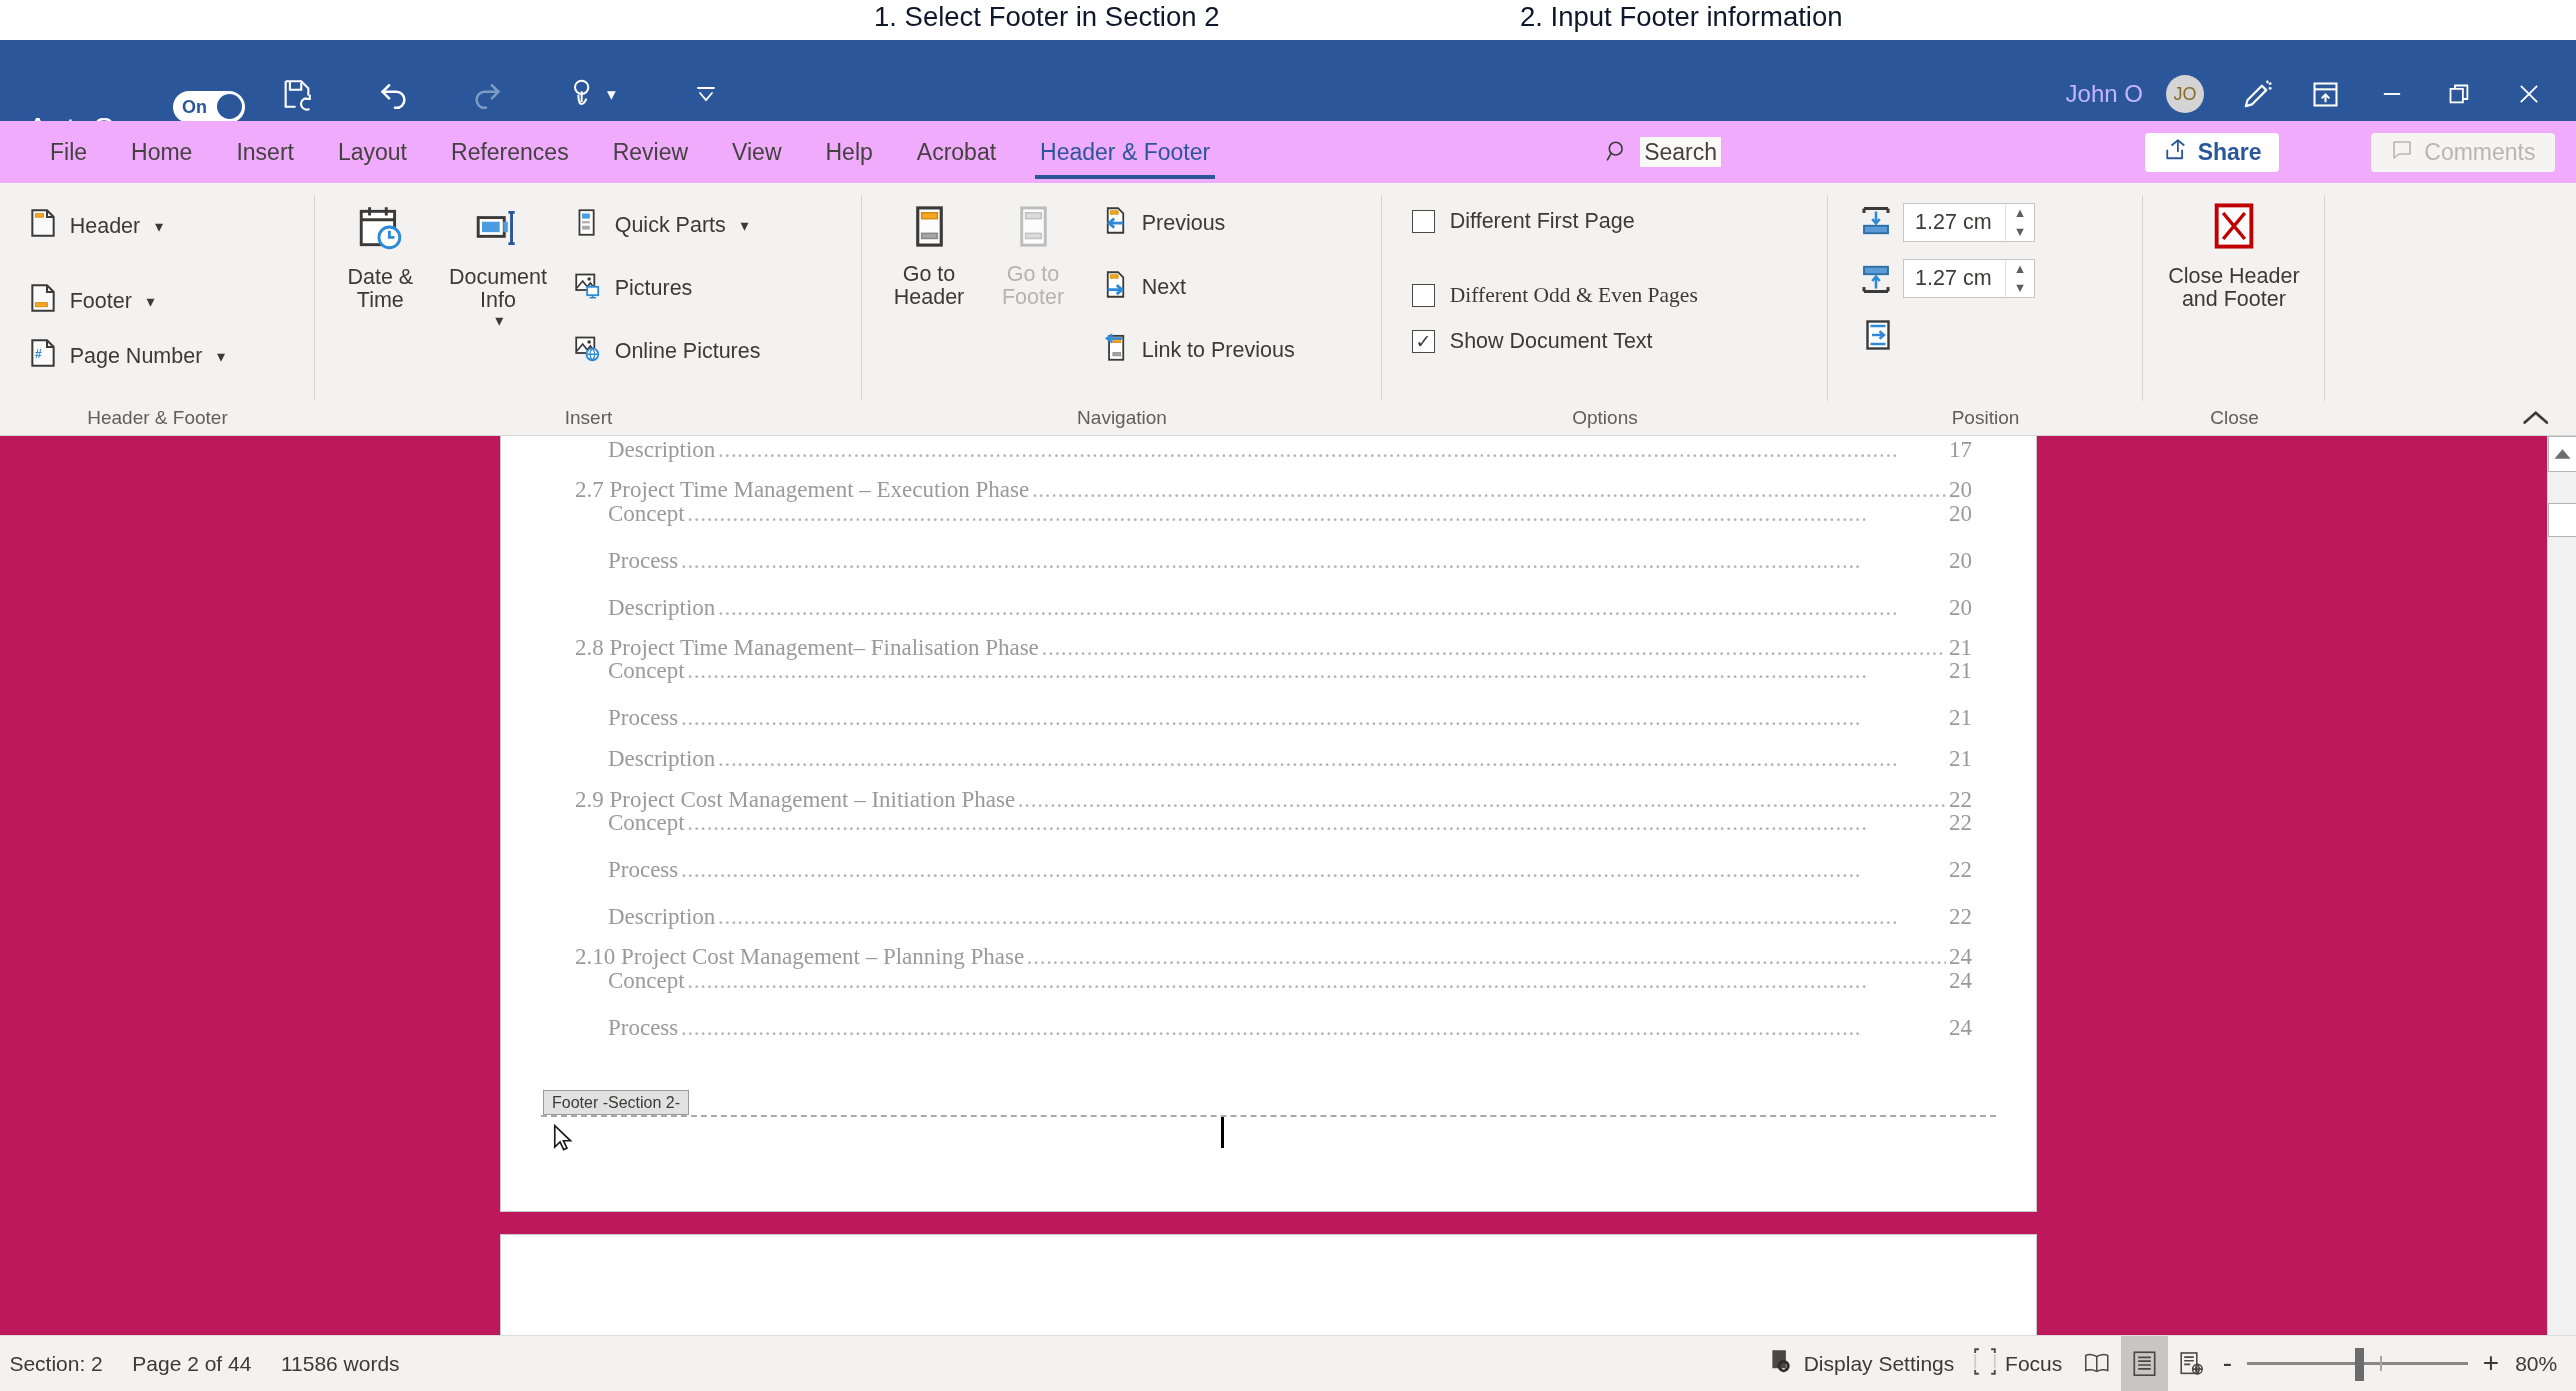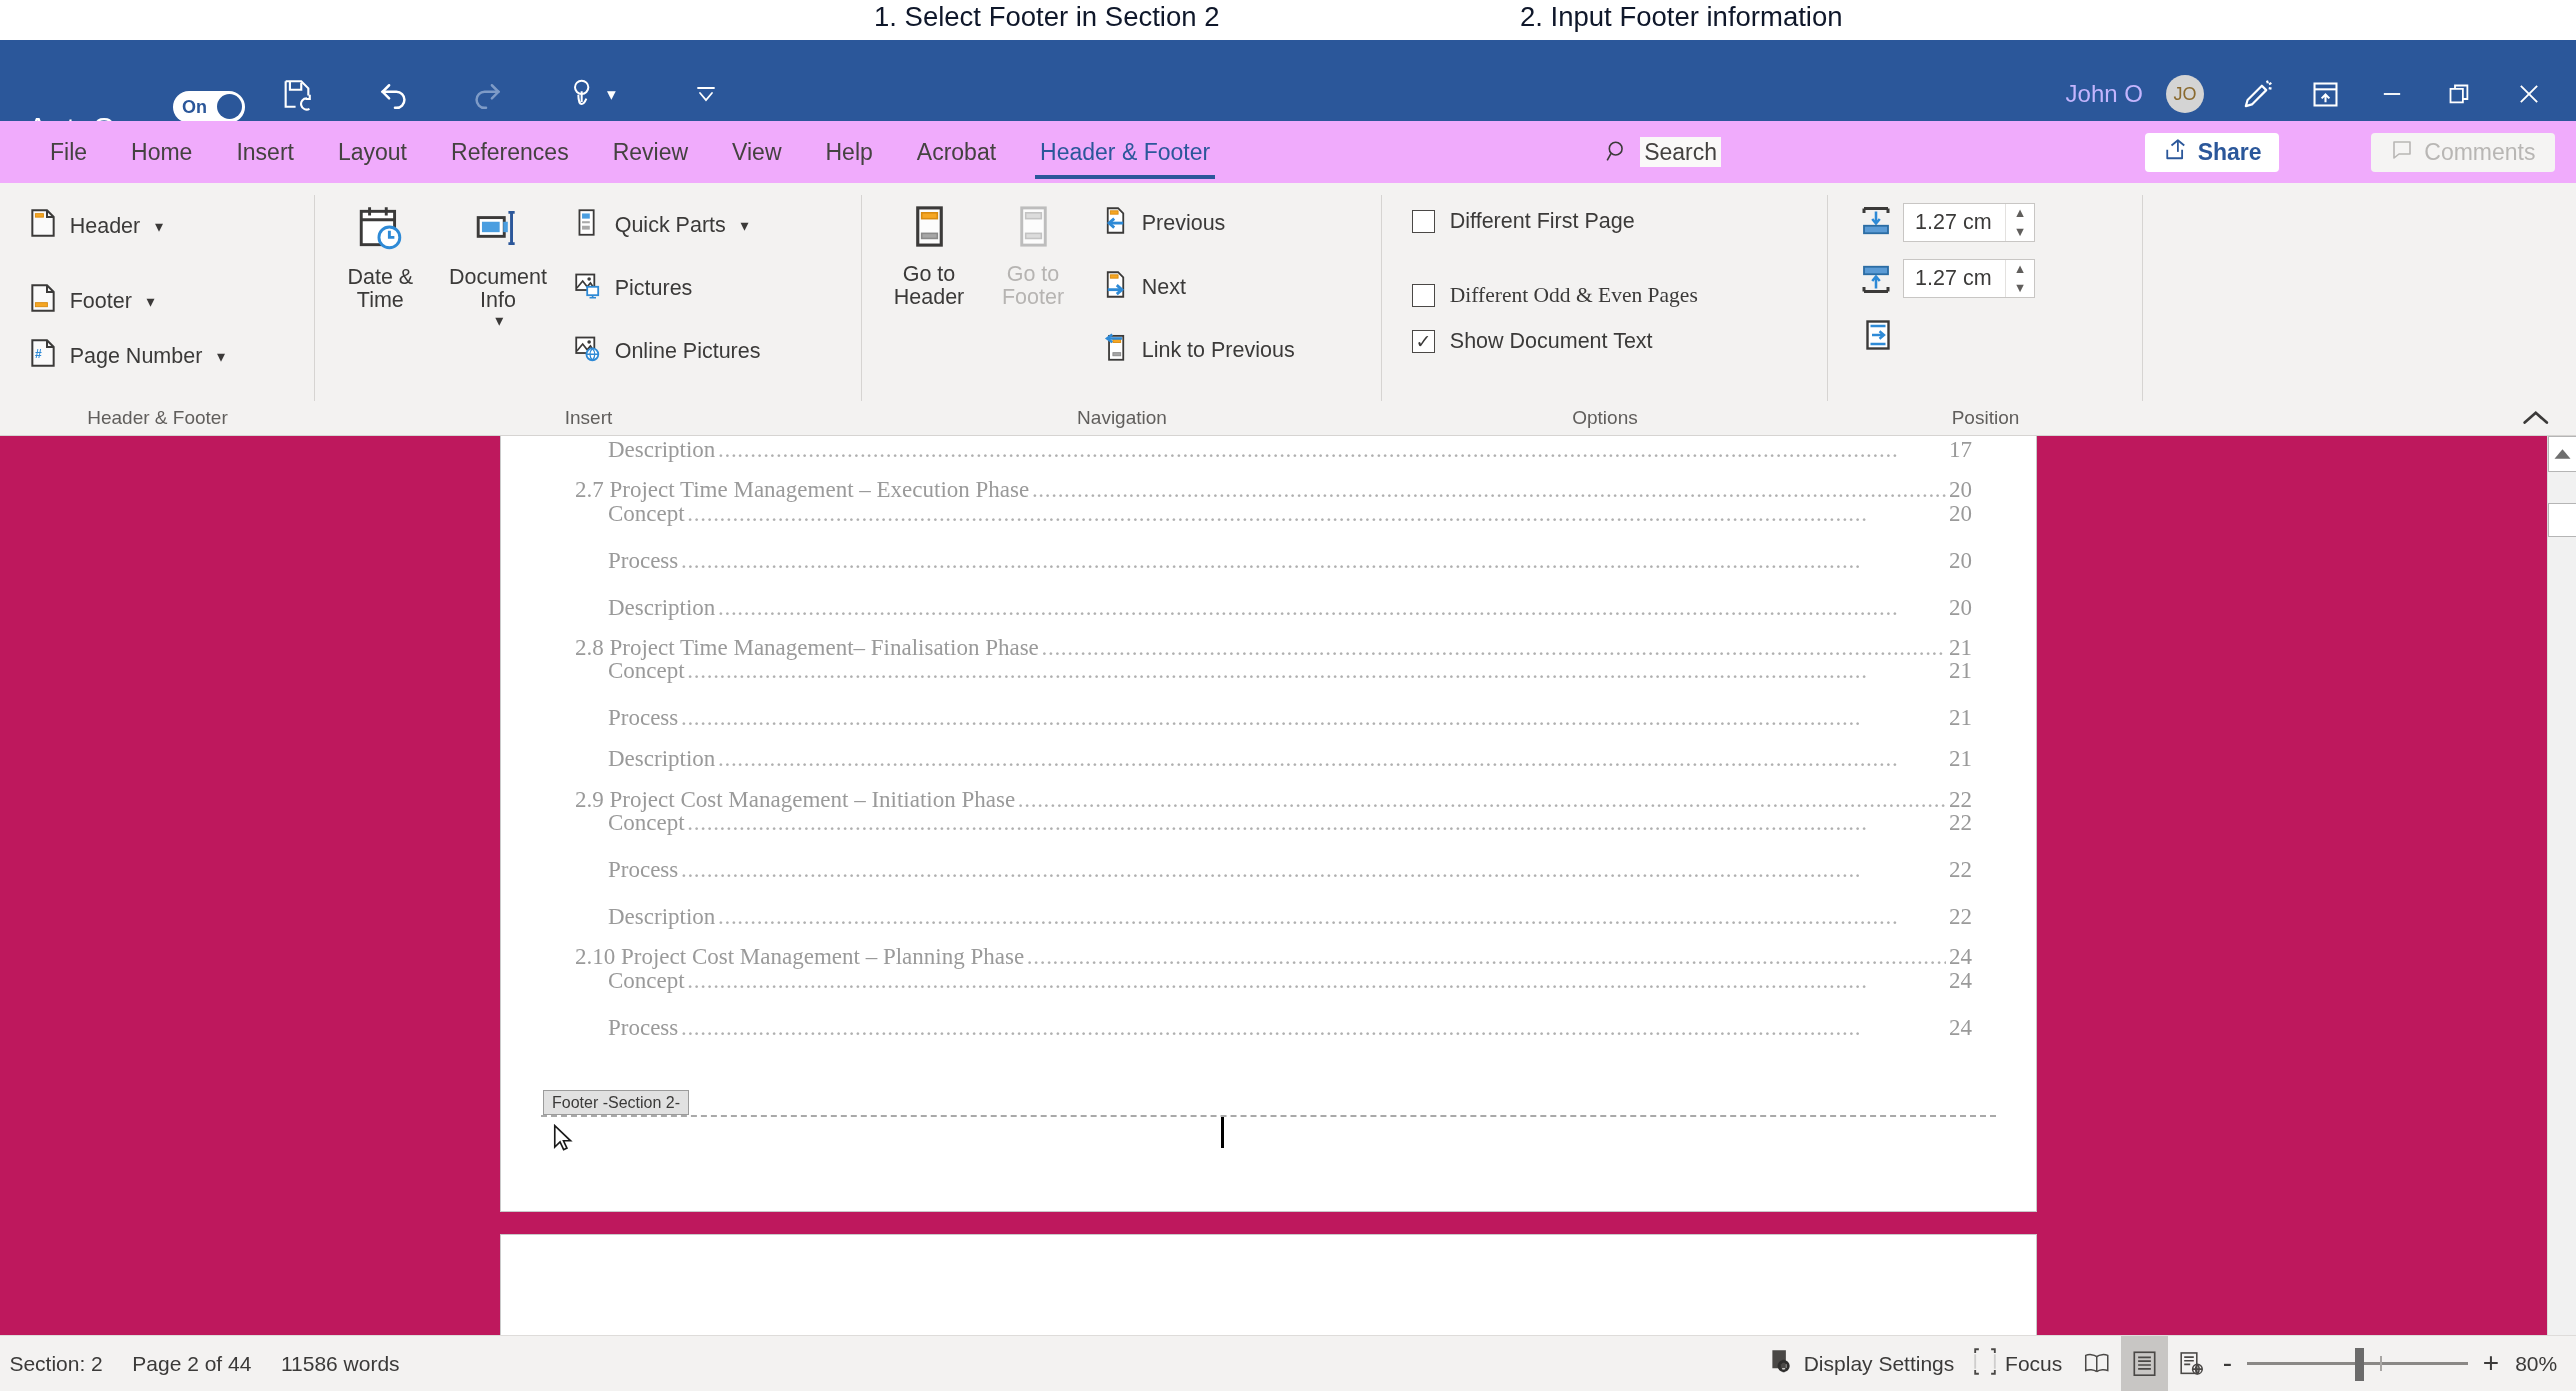--- a/index.html
+++ b/index.html
@@ -616,20 +616,33 @@
           <path d="M7 6h10M7 18h10" stroke="#2e8ad6" stroke-width="1.6"></path>
           <path d="M8 12h8M13 9.5l3 2.5-3 2.5" fill="none" stroke="#2e8ad6" stroke-width="1.6"></path>
         </svg>
       </span>
     </div>
 
     <div class="glabel">Position</div>
     <div class="gsep"></div>
   </div>
 
+  <div class="rgroup" style="left:2144px; width:181px;">
+    <div class="bigbtn" style="left:9.4px; top:17.4px; width:161px;">
+      <span class="bi">
+        <svg width="52" height="52" viewBox="0 0 24 24" fill="none">
+          <rect x="4" y="2.5" width="16" height="19" fill="#fcfcfc" stroke="#c00000" stroke-width="1.8"></rect>
+          <path d="M7 6l10 12M17 6L7 18" stroke="#c00000" stroke-width="1.6"></path>
+        </svg>
+      </span>
+      <span>Close Header and Footer</span>
+    </div>
+    <div class="glabel">Close</div>
+    <div class="gsep"></div>
+  </div>
 </div>
 
 <div class="ribbon-collapse">
   <svg width="29.5" height="17.4" viewBox="0 0 24 14" fill="none" stroke="#3b3a39" stroke-width="2.2" stroke-linecap="round">
     <path d="M3 11l9-8 9 8"></path>
   </svg>
 </div>
 
 <div class="docarea">
 

